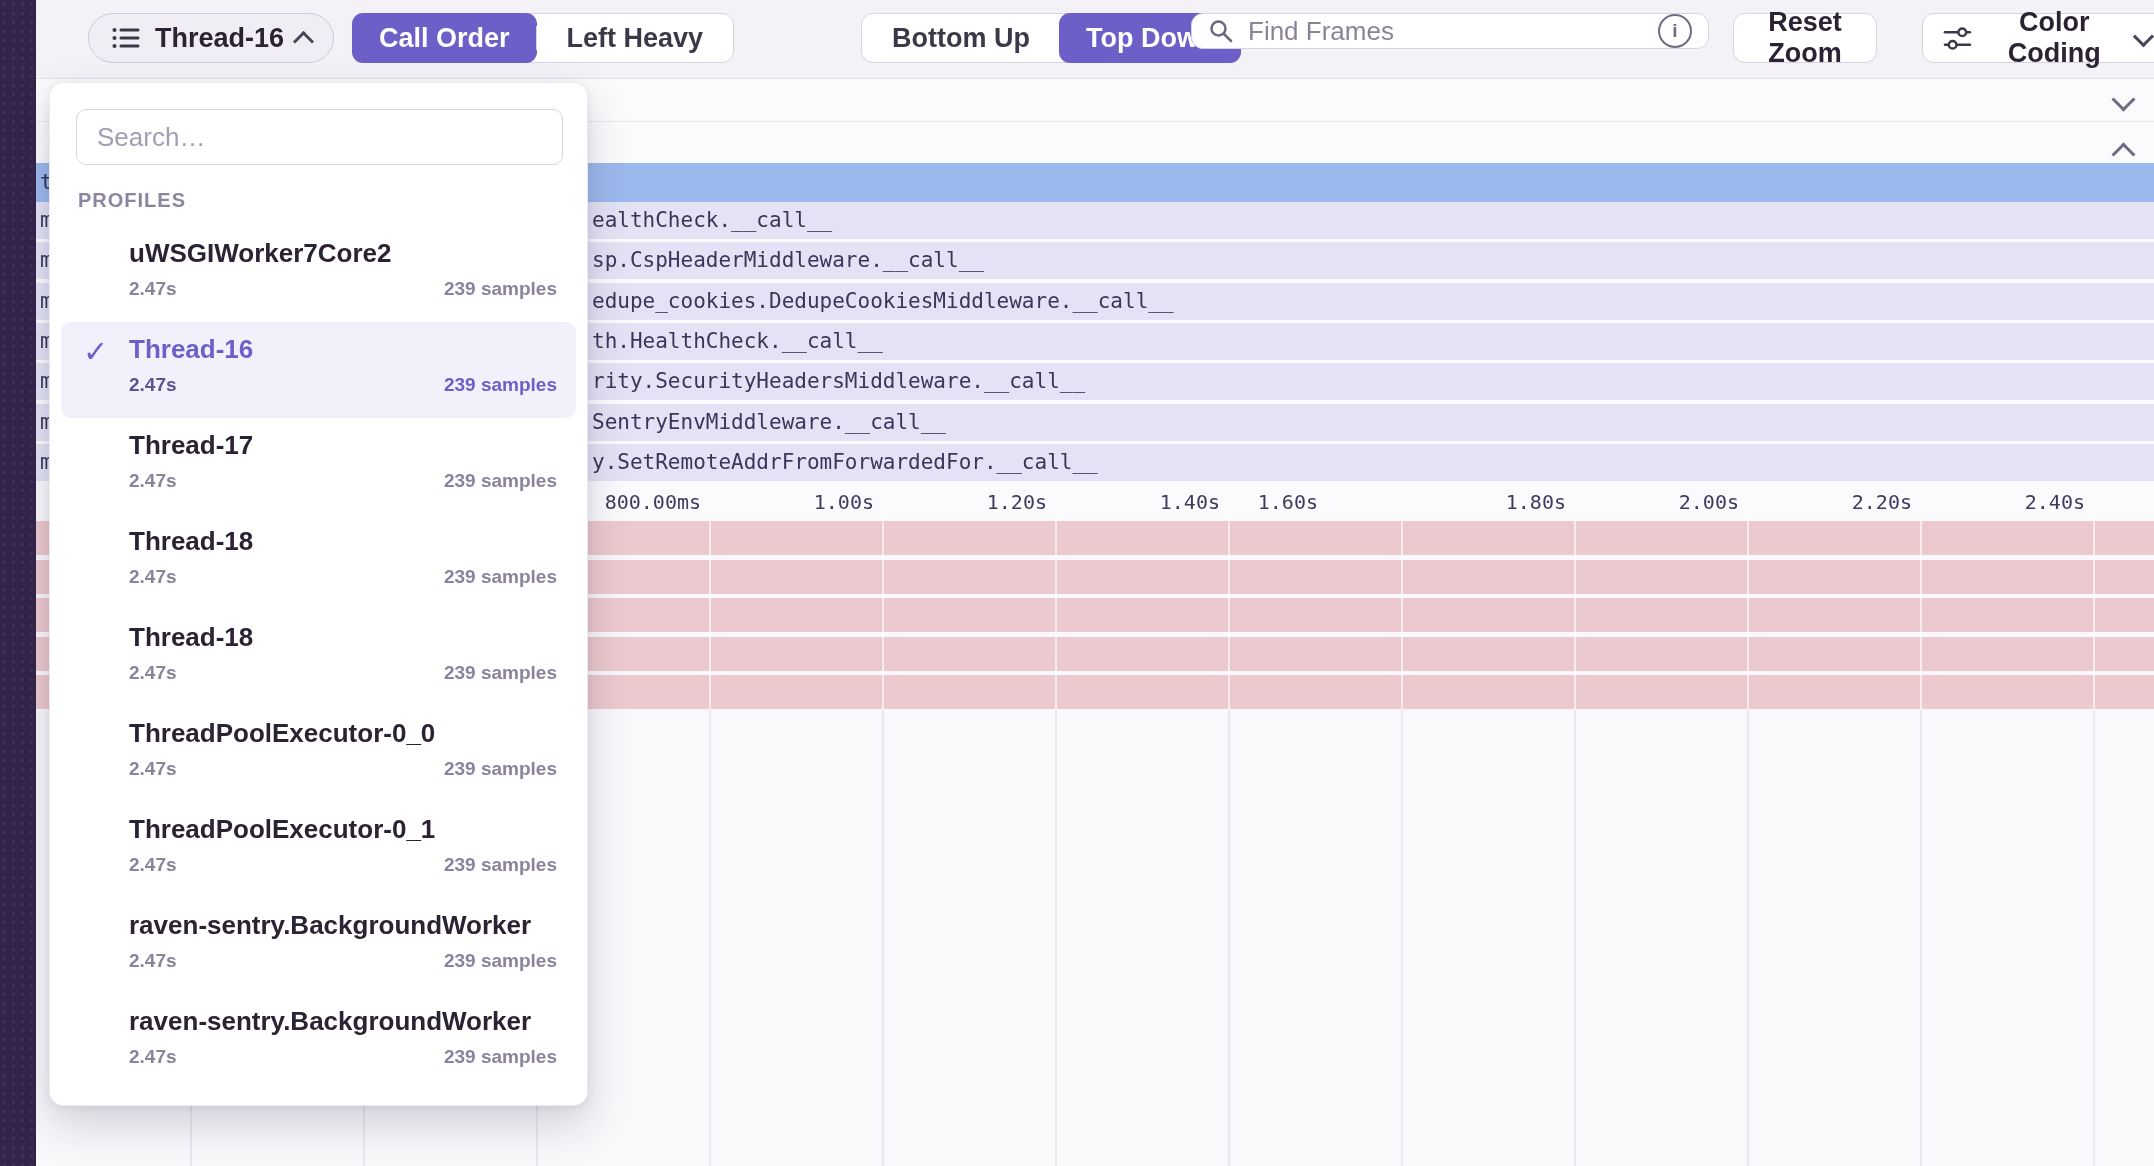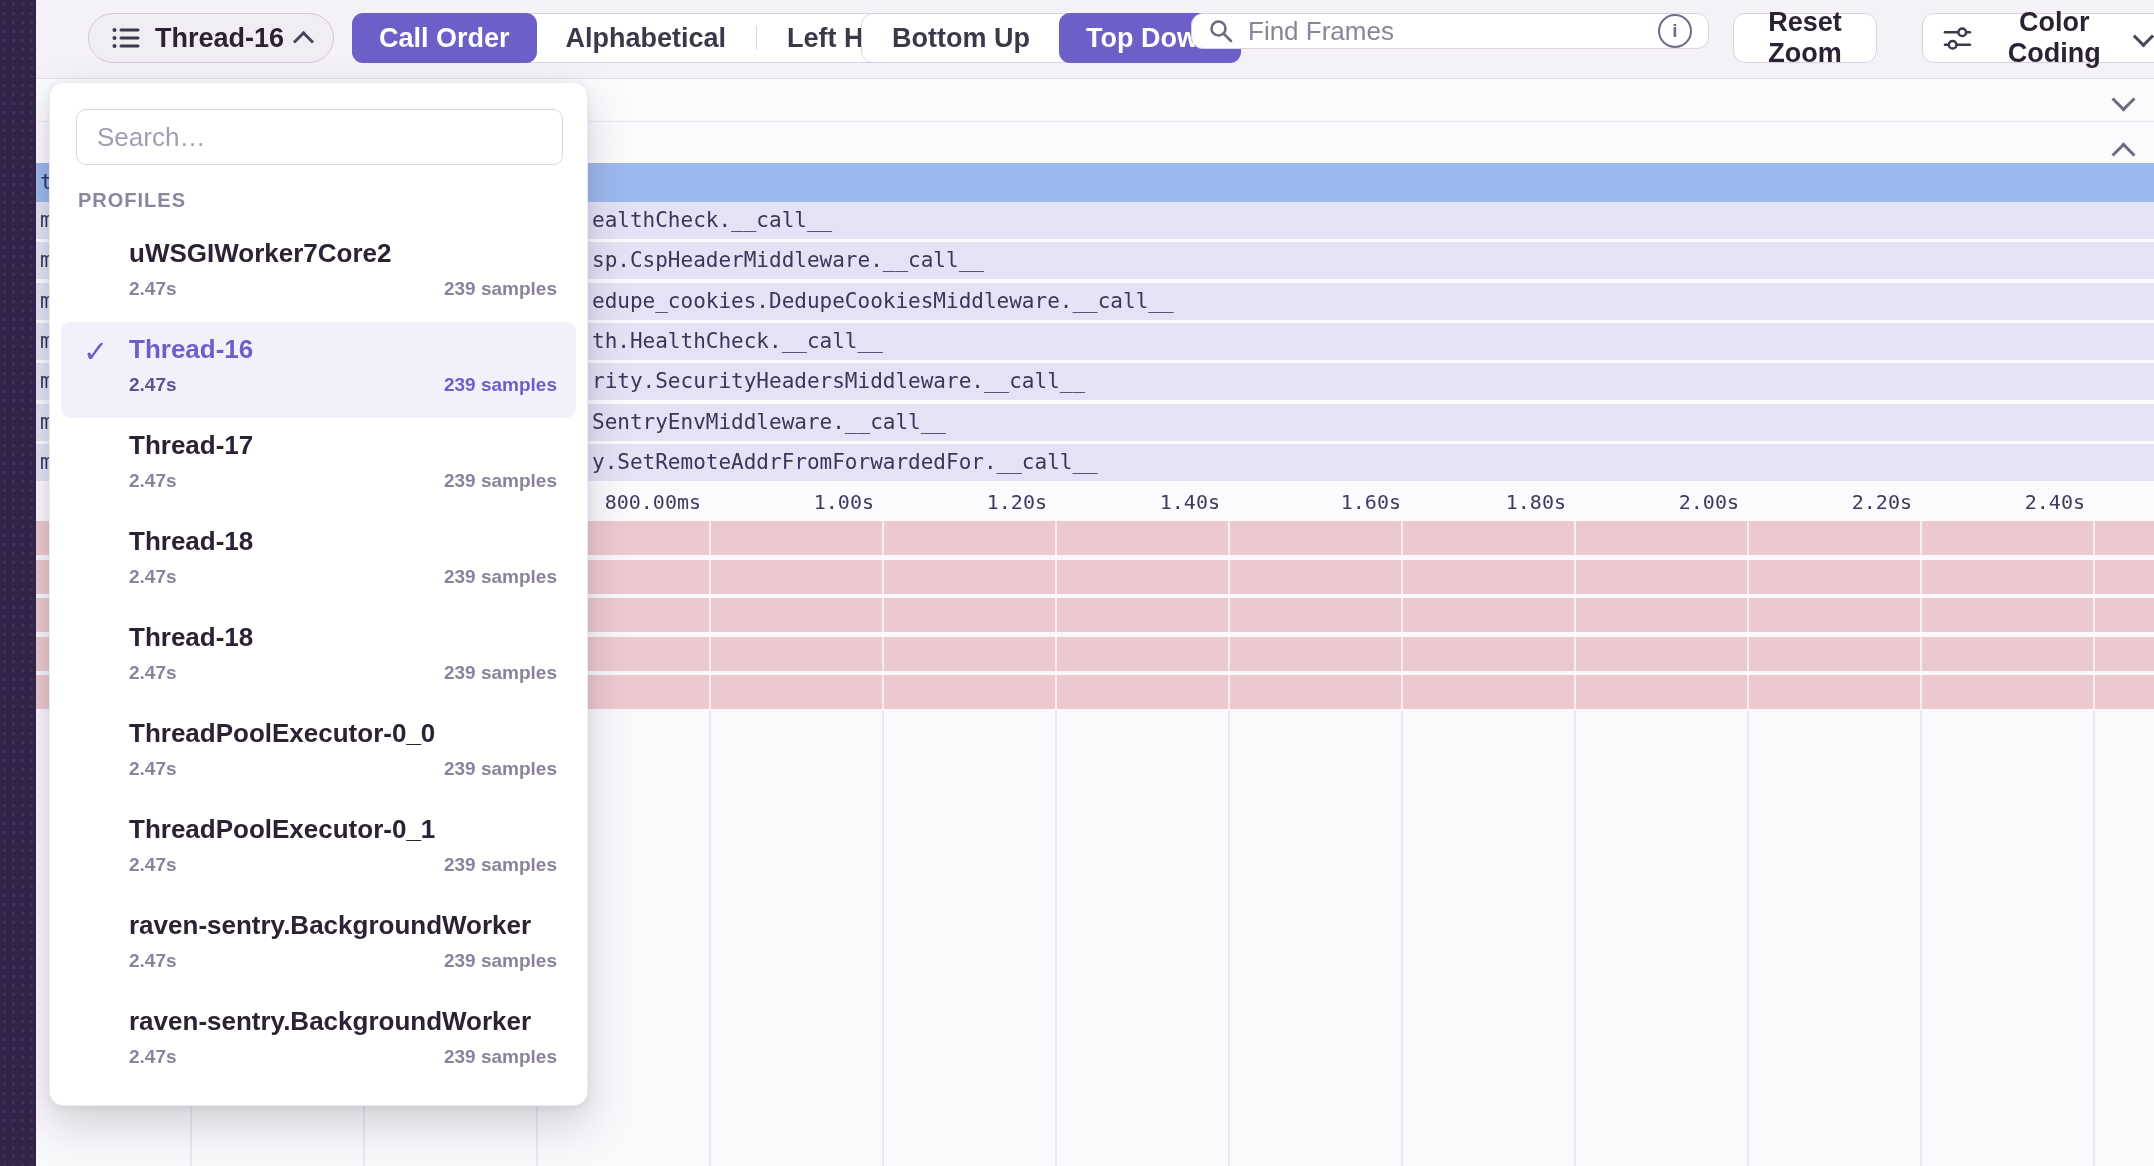--- a/index.html
+++ b/index.html
@@ -119,21 +119,20 @@
             <circle cx="3.5" cy="14" r="2"></circle>
             <circle cx="3.5" cy="22" r="2"></circle>
           </g>
       </svg>
       <span class="lbl">Thread-16</span>
       <span class="chev up"></span>
     </button>
 
     <div class="seg seg1">
       <button class="seg-item active">Call Order</button>
-      <button class="seg-item">Alphabetical</button>
       <span class="seg-div"></span>
       <button class="seg-item">Left Heavy</button>
     </div>
 
     <div class="seg seg2">
       <button class="seg-item">Bottom Up</button>
       <button class="seg-item active">Top Down</button>
     </div>
 
     <div class="find">
@@ -201,21 +200,21 @@
   <div class="row row-lav" style="top:444px">
     <span class="frag">m</span>
     <span class="txt">y.SetRemoteAddrFromForwardedFor.__call__</span>
   </div>
 
   <div class="axis">
     <span class="tick" style="left:665px">800.00ms</span>
     <span class="tick" style="left:838px">1.00s</span>
     <span class="tick" style="left:1011px">1.20s</span>
     <span class="tick" style="left:1184px">1.40s</span>
-    <span class="tick" style="left:1365px">1.60s</span>
+    <span class="tick" style="left:1282px">1.60s</span>
     <span class="tick" style="left:1530px">1.80s</span>
     <span class="tick" style="left:1703px">2.00s</span>
     <span class="tick" style="left:1876px">2.20s</span>
     <span class="tick" style="left:2049px">2.40s</span>
   </div>
 
   <div class="lower-backdrop"></div>
   <div class="pink" style="top:521px"></div>
   <div class="pink" style="top:560px"></div>
   <div class="pink" style="top:598px"></div>

